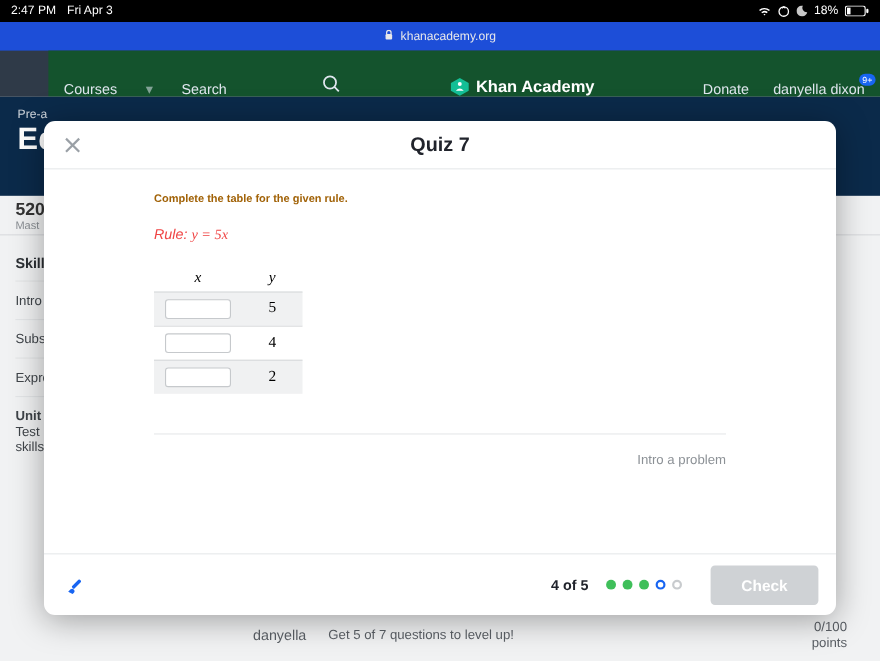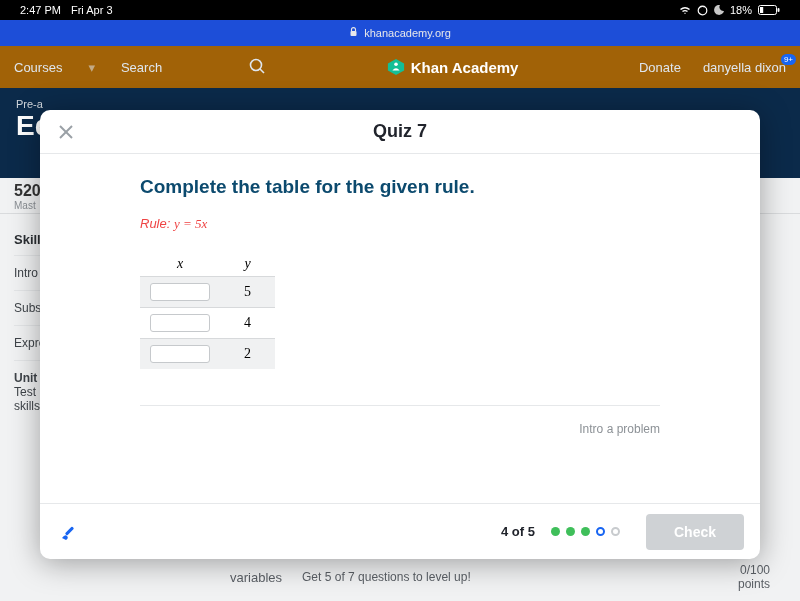--- a/index.html
+++ b/index.html
@@ -2,37 +2,37 @@
 <html><head>
 <meta charset="utf-8">
 <style>
   * { box-sizing: border-box; margin: 0; padding: 0; }
   html, body { width: 800px; height: 601px; overflow: hidden; font-family: -apple-system, "Helvetica Neue", Arial, sans-serif; }
   body { background: #2f3a48; }
 
   
   .statusbar {
     height: 20px; background: #000; color: #fff; display: flex; align-items: center;
-    font-size: 11px; padding: 0 20px; justify-content: space-between;
+    font-size: 11px; padding: 0 10px; justify-content: space-between;
   }
   .statusbar .left { display: flex; gap: 10px; }
   .statusbar .right { display: flex; gap: 6px; align-items: center; }
   .status-icon { display: inline-flex; align-items: center; }
 
   
   .addrbar {
     height: 26px; background: #1d4ed8; display: flex; align-items: center; justify-content: center;
     color: #e8e8ea; font-size: 11px; gap: 6px;
   }
   .lock { font-size: 10px; }
 
   
   .kh-header {
-    height: 42px; background: #a16207; display: flex; align-items: center;
-    padding: 0 14px; color: #dfe6ee; font-size: 13px; gap: 26px;
+    height: 42px; background: #14532d; display: flex; align-items: flex-end;
+    padding: 0 14px; color: #dfe6ee; font-size: 13px; gap: 26px; margin-left: 44px;
   }
   .kh-header .brand { flex: 1; text-align: center; font-weight: 700; color: #fff; font-size: 15px; display: flex; align-items: center; justify-content: center; gap: 6px;}
   .kh-header .right { display: flex; align-items: center; gap: 22px; }
   .kh-leaf { width:18px; height:18px; }
 
   
   .page-behind {
     position: absolute; top: 88px; left: 0; right: 0; bottom: 0;
     background: #f1f2f3;
   }
@@ -68,21 +68,21 @@
     justify-content: center; position: relative;
   }
   .modal-title { font-size: 18px; font-weight: 800; color: #21242c; }
   .modal-close {
     position:absolute; left:14px; top:10px; width:24px; height:24px; color:#9aa0a6;
     display:flex; align-items:center; justify-content:center; cursor:pointer;
   }
   .modal-close svg { width:16px; height:16px; }
 
   .modal-body { flex:1; padding: 22px 100px 10px 100px; overflow:auto; }
-  .prompt { font-size: 19px; font-weight: 700; color: #0c4a6e; margin-bottom: 18px; }
+  .prompt { font-size: 10px; font-weight: 700; color: #a16207; margin-bottom: 18px; }
   .rule { font-size: 13px; color: #ef4444; font-style: italic; margin-bottom: 20px; }
   .rule .math { font-style: italic; font-family: "Times New Roman", serif; }
 
   .tbl { display:inline-block; }
   .tbl-head { display:flex; }
   .tbl-head .cell { width:55px; text-align:center; font-style:italic; font-family:"Times New Roman",serif; font-size:14px; padding:4px 0;}
   .tbl-head .cell:first-child { width:80px; }
   .tbl-row { display:flex; align-items:center; background:#f0f1f2; border-top:1px solid #d7d9db;}
   .tbl-row.alt { background:#ffffff; }
   .tbl-row .in-cell { width:80px; padding:6px 6px; display:flex; justify-content:center;}
@@ -205,21 +205,21 @@
     <div class="item">Intro</div>
     <div class="item">Subs</div>
     <div class="item">Expre</div>
     <div class="item">
       <div style="font-weight:700;">Unit</div>
       <div class="small">Test</div>
       <div class="small">skills</div>
     </div>
   </div>
   <div class="below-panel">
-    <span class="var">variables</span>
+    <span class="var">danyella</span>
     <span class="hint">Get 5 of 7 questions to level up!</span>
     <span class="pts">
       <div>0/100</div>
       <div>points</div>
     </span>
   </div>
 </div>
 
 <div class="backdrop">
   <div class="modal">

